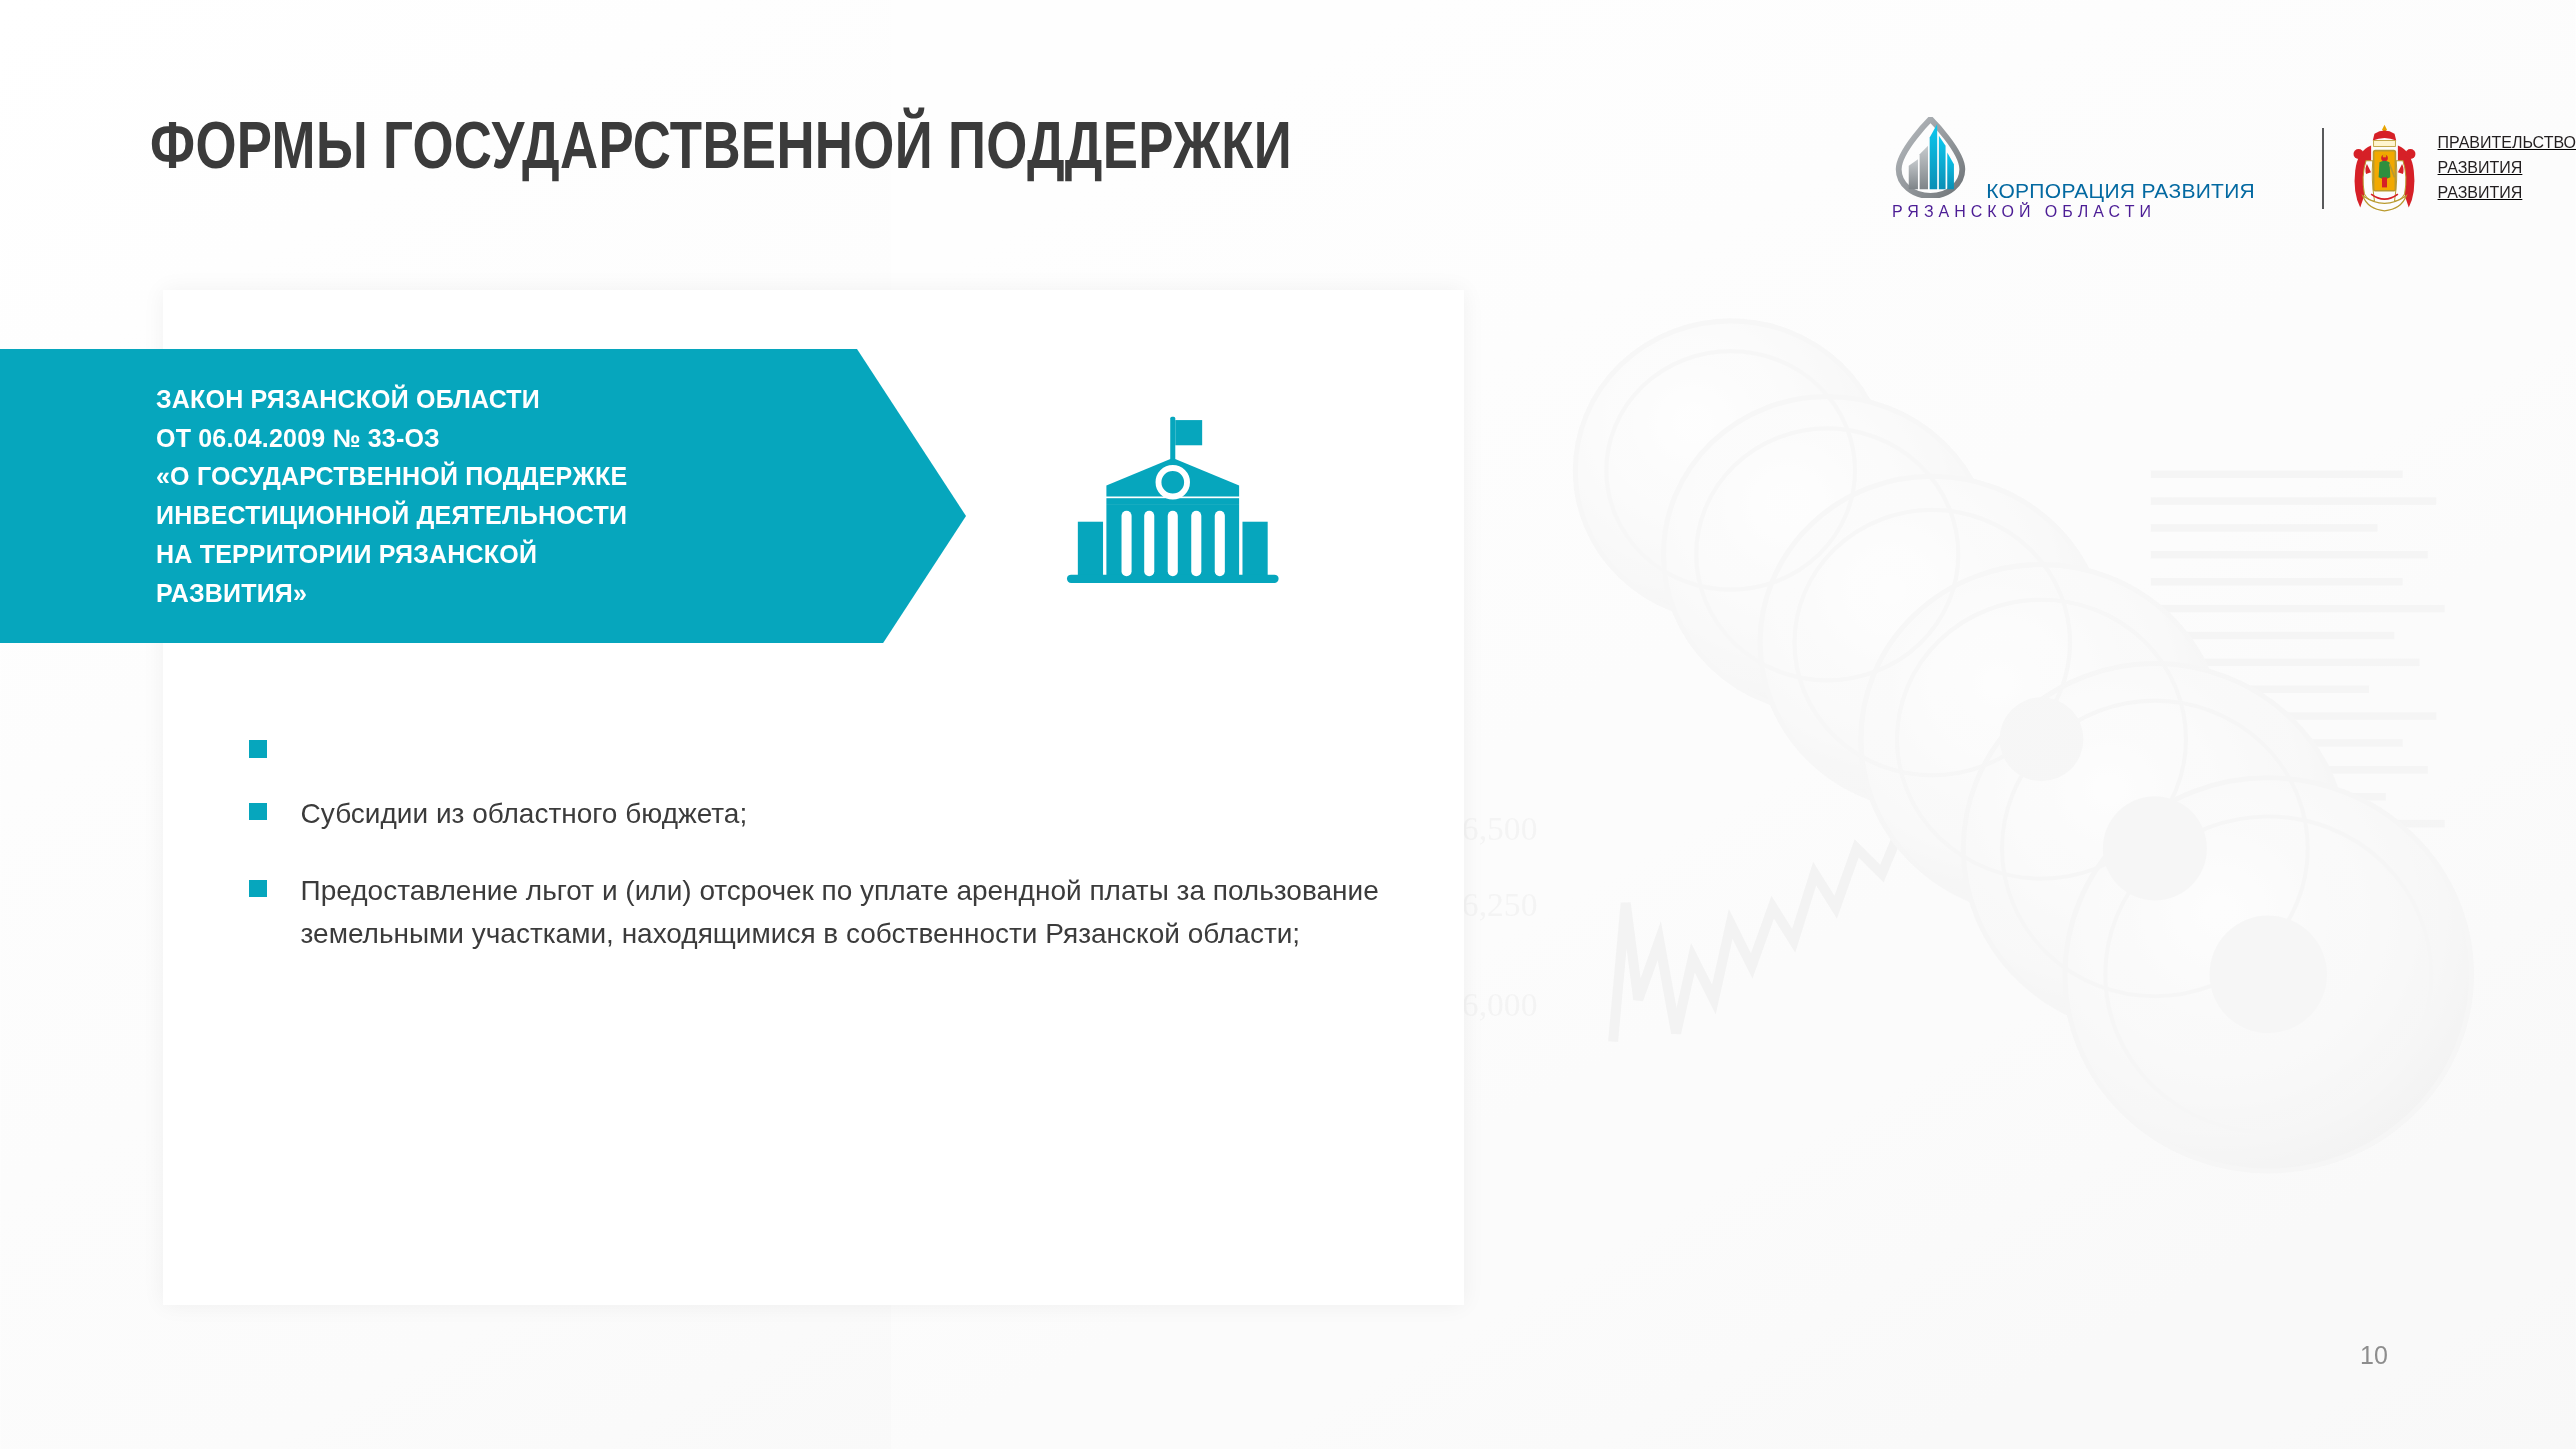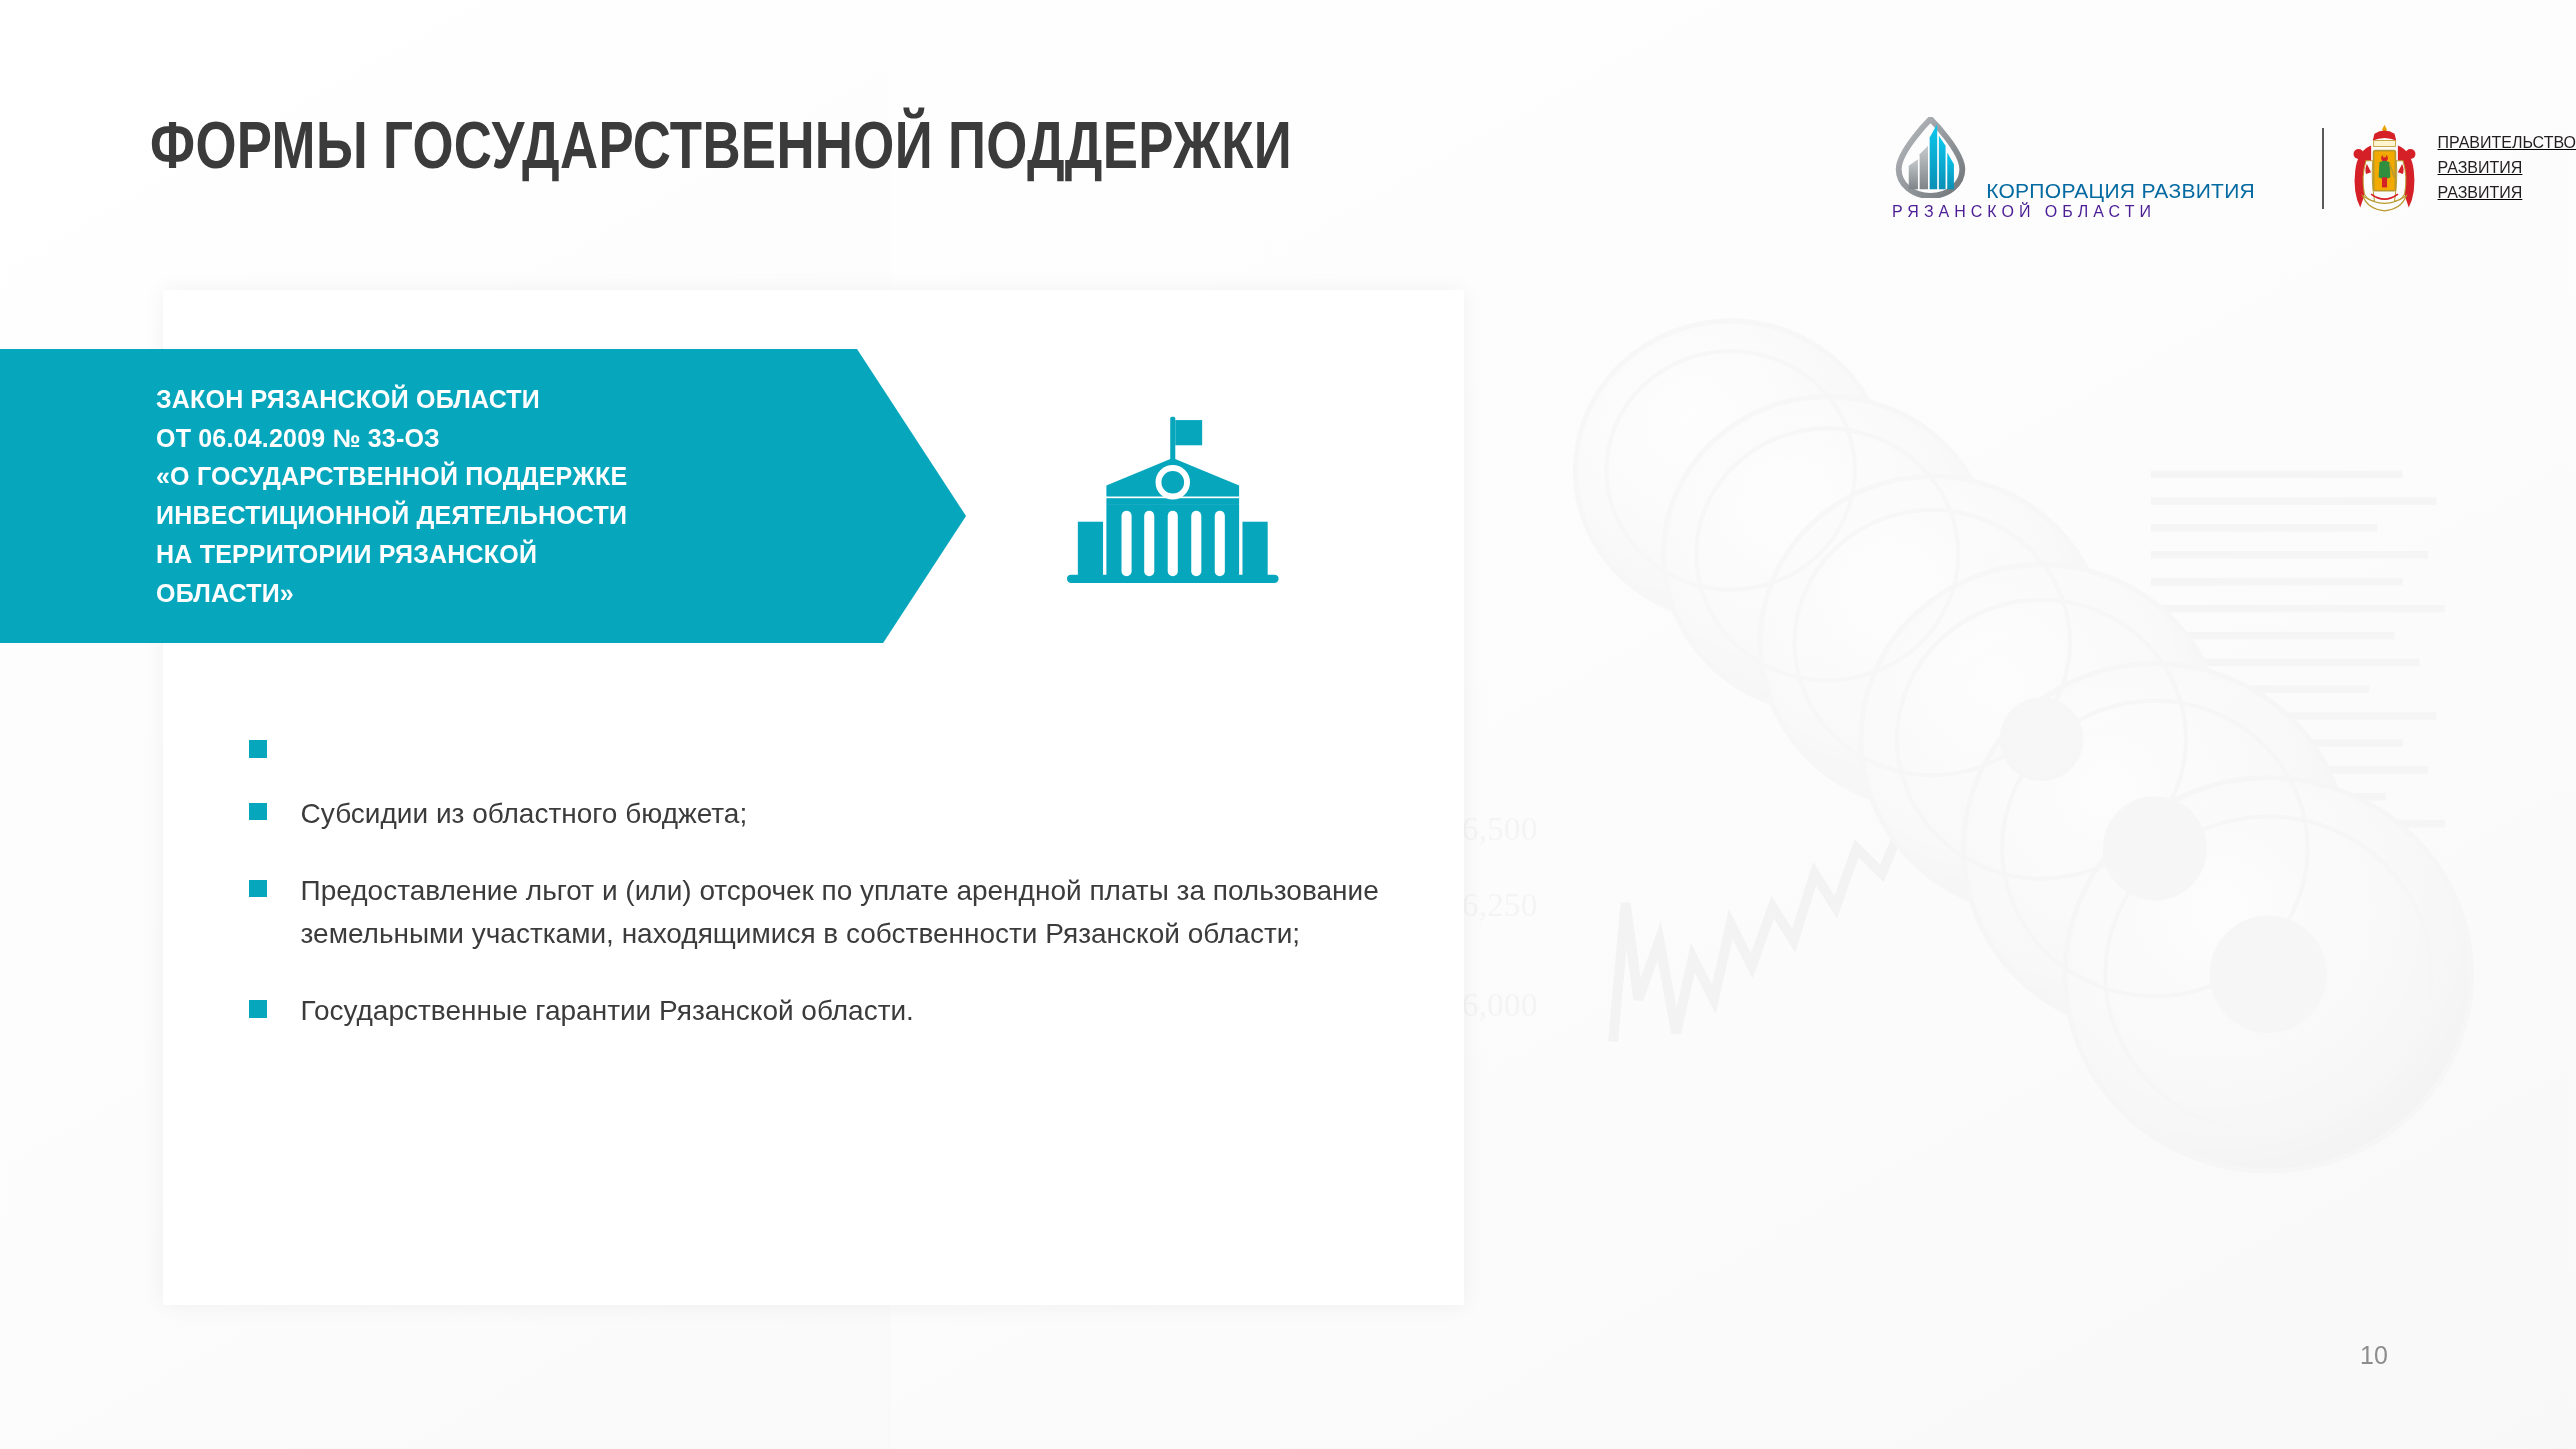--- a/index.html
+++ b/index.html
@@ -261,21 +261,21 @@
 
 <div class="content-card"></div>
 
 <div class="law-banner">
   <div class="law-lines">
     <div>ЗАКОН РЯЗАНСКОЙ ОБЛАСТИ</div>
     <div>ОТ 06.04.2009 № 33-ОЗ</div>
     <div>«О ГОСУДАРСТВЕННОЙ ПОДДЕРЖКЕ</div>
     <div>ИНВЕСТИЦИОННОЙ ДЕЯТЕЛЬНОСТИ</div>
     <div>НА ТЕРРИТОРИИ РЯЗАНСКОЙ</div>
-    <div>ОБЛАСТИ»</div>
+    <div>РАЗВИТИЯ»</div>
   </div>
 </div>
 
 <div class="bank-icon">
   <svg viewBox="0 0 290 250" width="244" height="210" aria-hidden="true">
     <g fill="#06a6bd">
 
       <rect x="131" y="8" width="6" height="52" rx="2"></rect>
 
       <path d="M137 12 h32 v30 h-32 Z"></path>
@@ -309,20 +309,16 @@
     <span class="bullet-marker"></span>
   </div>
   <div class="bullet-row">
     <span class="bullet-marker"></span>
     <span class="bullet-text">Субсидии из областного бюджета;</span>
   </div>
   <div class="bullet-row">
     <span class="bullet-marker"></span>
     <span class="bullet-text">Предоставление льгот и (или) отсрочек по уплате арендной платы за пользование земельными участками, находящимися в собственности Рязанской области;</span>
   </div>
-  <div class="bullet-row">
-    <span class="bullet-marker"></span>
-    <span class="bullet-text">Государственные гарантии Рязанской области.</span>
-  </div>
 </div>
 
 <div class="page-number">10</div>
 
 
 </body></html>

